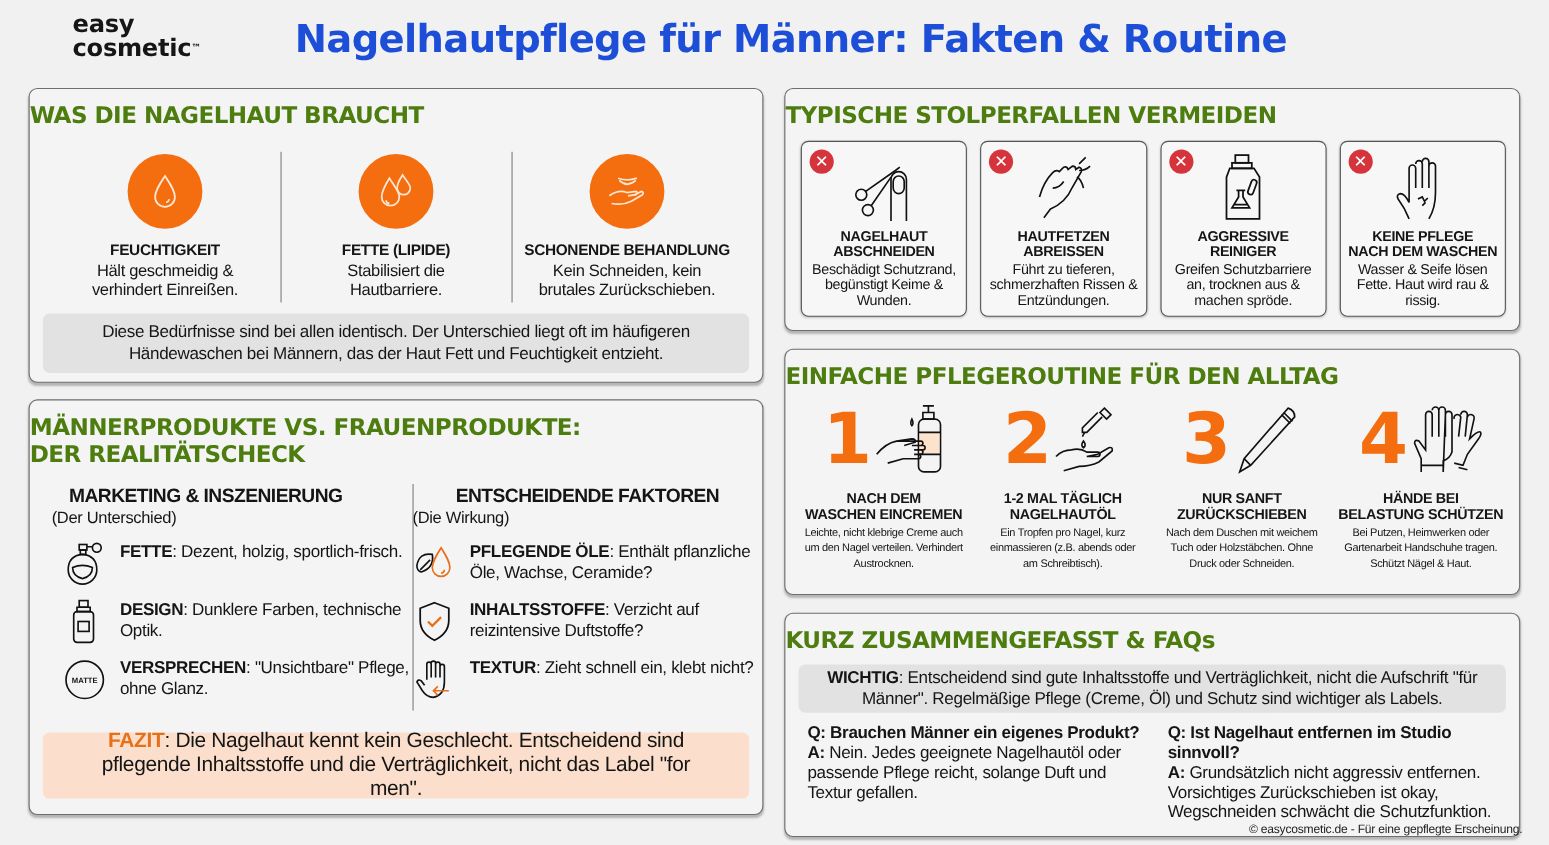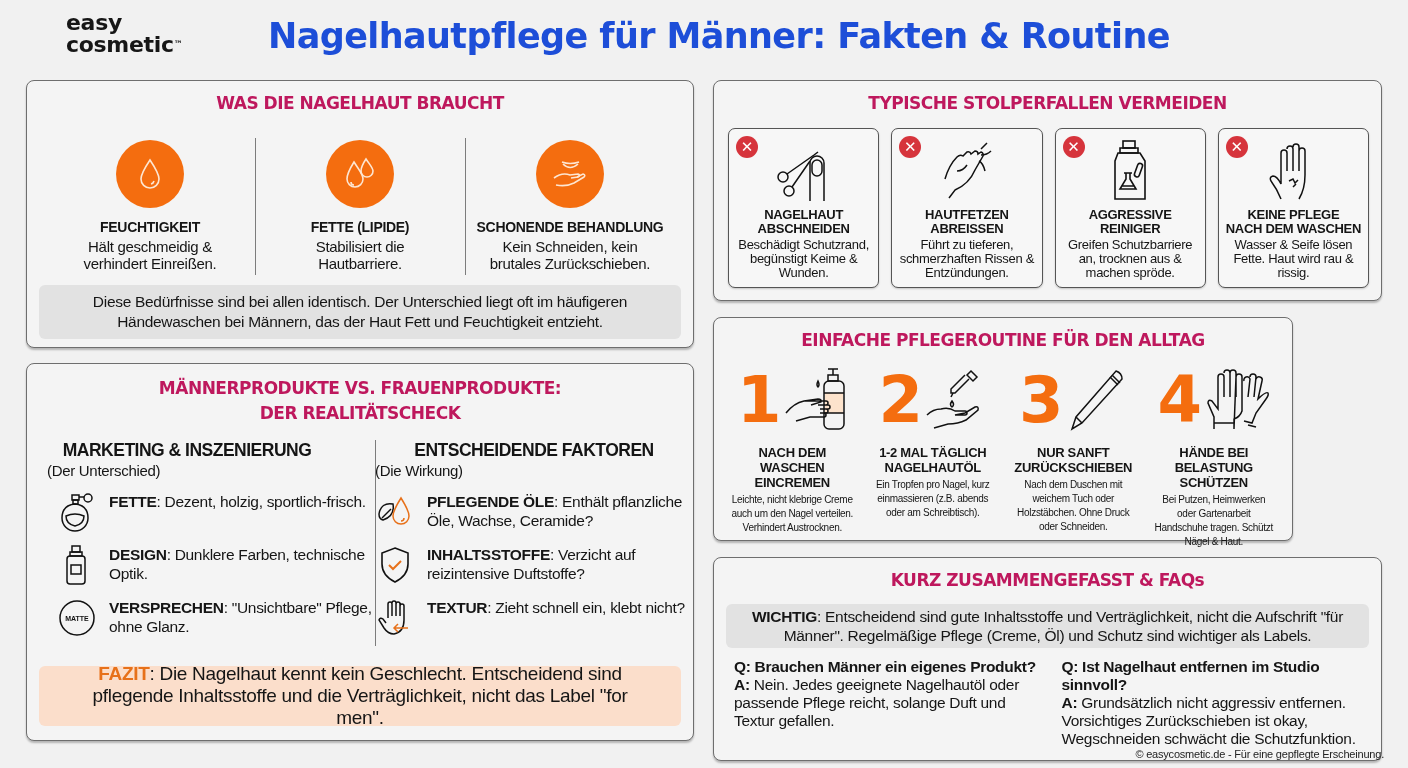--- a/index.html
+++ b/index.html
@@ -25,22 +25,22 @@
   }
   .panel {
     position: absolute;
     background: #f4f4f4;
     border: 1.5px solid #6e6e6e;
     border-radius: 8px;
     box-shadow: 0 2px 2px rgba(0,0,0,0.25);
   }
   .panel-title {
     font-family: "DejaVu Sans", sans-serif;
-    font-weight: bold; text-align: center;
-    font-size: 17px; letter-spacing: -0.5px; color: #be185d;
+    font-weight: bold; text-align: left;
+    font-size: 21px; letter-spacing: -0.5px; color: #4d7c0f;
   }
   
   #p1 { left: 26px; top: 80px; width: 668px; height: 268px; }
   #p1 .panel-title { margin-top: 12px; }
   .needs { display: flex; position: absolute; top: 55px; left: 18px; right: 18px; height: 160px; }
   .need { flex: 1; text-align: center; position: relative; }
   .need + .need::before {
     content: ""; position: absolute; left: 0; top: 2px; height: 137px;
     border-left: 1.5px solid #7c7c7c;
   }
@@ -98,21 +98,21 @@
   }
   .x-badge {
     position: absolute; left: 7px; top: 7px; width: 22px; height: 22px; border-radius: 50%;
     background: #d6343c; color: #fff; font-weight: bold; font-size: 15px; line-height: 22px; text-align: center;
     font-family: "DejaVu Sans", sans-serif;
   }
   .pit-icon { height: 74px; display: flex; align-items: flex-end; justify-content: center; padding-top: 6px; }
   .pit-title { font-weight: bold; font-size: 13px; line-height: 14px; margin-top: 5px; letter-spacing: -0.3px; }
   .pit-desc { font-size: 13px; line-height: 14px; margin-top: 2px; letter-spacing: -0.3px; }
   
-  #p4 { left: 713px; top: 317px; width: 580px; height: 224px; }
+  #p4 { left: 713px; top: 317px; width: 669px; height: 224px; }
   #p4 .panel-title { margin-top: 12px; }
   .steps { position: absolute; top: 47px; left: 8px; right: 8px; display: flex; }
   .step { flex: 1; text-align: center; }
   .step-top { display: flex; align-items: center; justify-content: center; height: 70px; }
   .step-num {
     font-family: "DejaVu Sans", sans-serif; font-weight: bold; font-size: 64px; color: #f46d0f;
     line-height: 64px; margin-right: 4px; letter-spacing: -2px;
   }
   .step-title { font-weight: bold; font-size: 13px; line-height: 15px; margin-top: 10px; letter-spacing: -0.3px; }
   .step-desc { font-size: 10px; line-height: 14px; margin-top: 3px; letter-spacing: -0.3px; }

